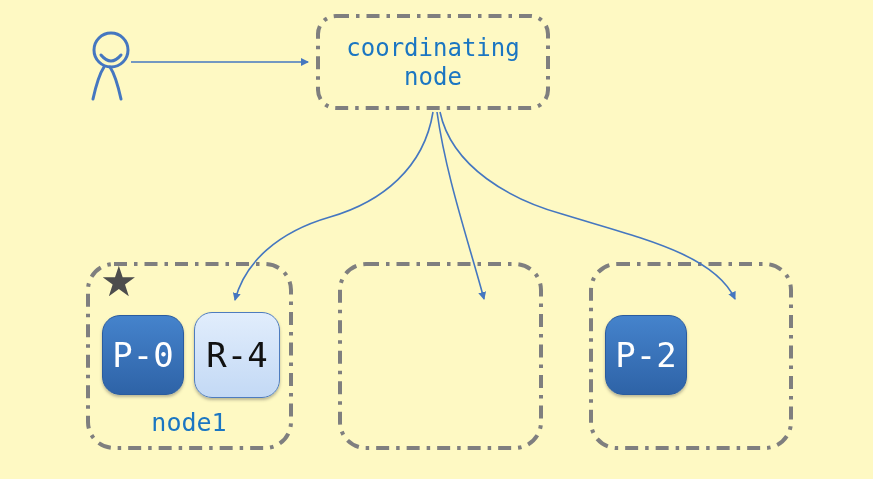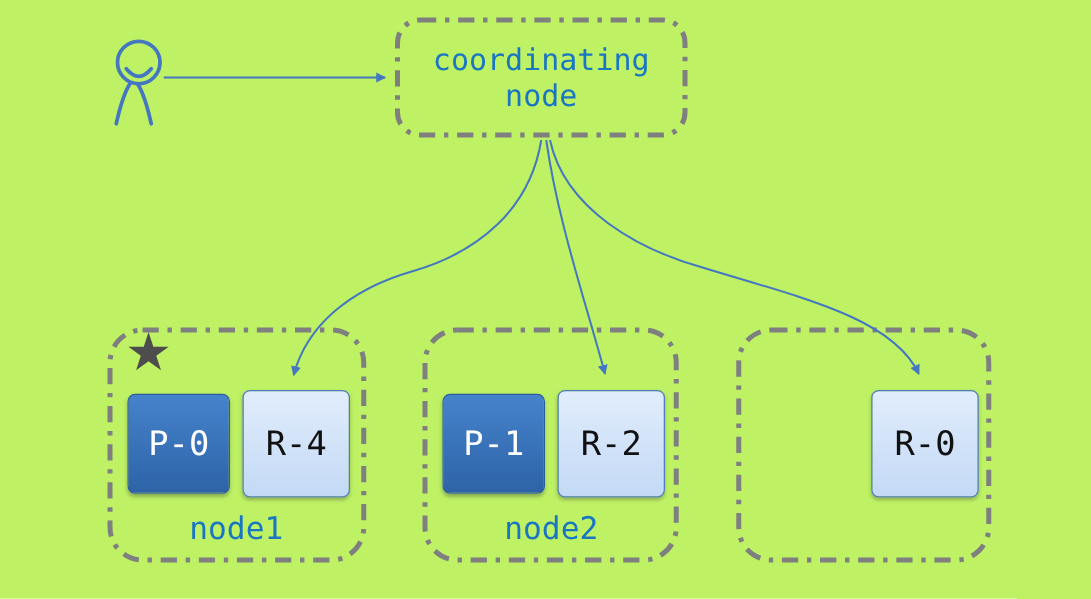--- a/index.html
+++ b/index.html
@@ -12,21 +12,21 @@
     --p-border:#2a5c9f;
     --r-top:#e1edfc;
     --r-bottom:#c3d9f5;
     --r-border:#4e7cbe;
     --shard-text-dark:#111111;
   }
   html,body{margin:0;padding:0;background:#ffffff;}
   #canvas{
     position:relative;
     width:873px;height:479px;
-    background:#bef264;
+    background:#fef9c3;
     font-family:"DejaVu Sans Mono", monospace;
     overflow:hidden;
   }
   #wires{position:absolute;left:0;top:0;width:873px;height:479px;}
   .dashbox{fill:none;stroke:var(--border-gray);stroke-width:4;stroke-dasharray:13 7 3.5 7;}
   .wire{fill:none;stroke:var(--arrow-blue);stroke-width:1.6;}
   .figure{fill:none;stroke:var(--arrow-blue);stroke-width:3;stroke-linecap:round;}
 
   .coord-label{
     position:absolute;left:316px;top:15px;width:234px;height:95px;
@@ -35,21 +35,21 @@
   }
   .node{
     position:absolute;top:262px;width:206px;height:188px;
   }
   .node-label{
     position:absolute;left:0;right:0;top:146px;text-align:center;
     color:var(--text-blue);font-size:25px;
   }
   .shard{
     position:absolute;display:flex;align-items:center;justify-content:center;
-    border-radius:6px;font-size:27px;
+    border-radius:18px;font-size:34px;
     box-shadow:0 2px 3px rgba(60,60,60,.35);
   }
   .shard-p{
     left:16px;top:53px;width:80px;height:78px;
     background:linear-gradient(var(--p-top),var(--p-bottom));
     border:1.5px solid var(--p-border);
     color:#ffffff;
   }
   .shard-r{
     left:108px;top:50px;width:84px;height:84px;
@@ -96,23 +96,18 @@
 
   <div class="coord-label">coordinating node</div>
 
   <div class="node" style="left:86px">
     <span class="star">★</span>
     <div class="shard shard-p">P-0</div>
     <div class="shard shard-r">R-4</div>
     <div class="node-label">node1</div>
   </div>
 
-  <div class="node" style="left:338px">
-    <div class="shard shard-p">P-1</div>
-    <div class="shard shard-r">R-2</div>
-    <div class="node-label">node2</div>
-  </div>
 
   <div class="node" style="left:589px">
-    <div class="shard shard-r">R-0</div>
+    <div class="shard shard-p">P-2</div>
   </div>
 
 </div>
 
 </body></html>

